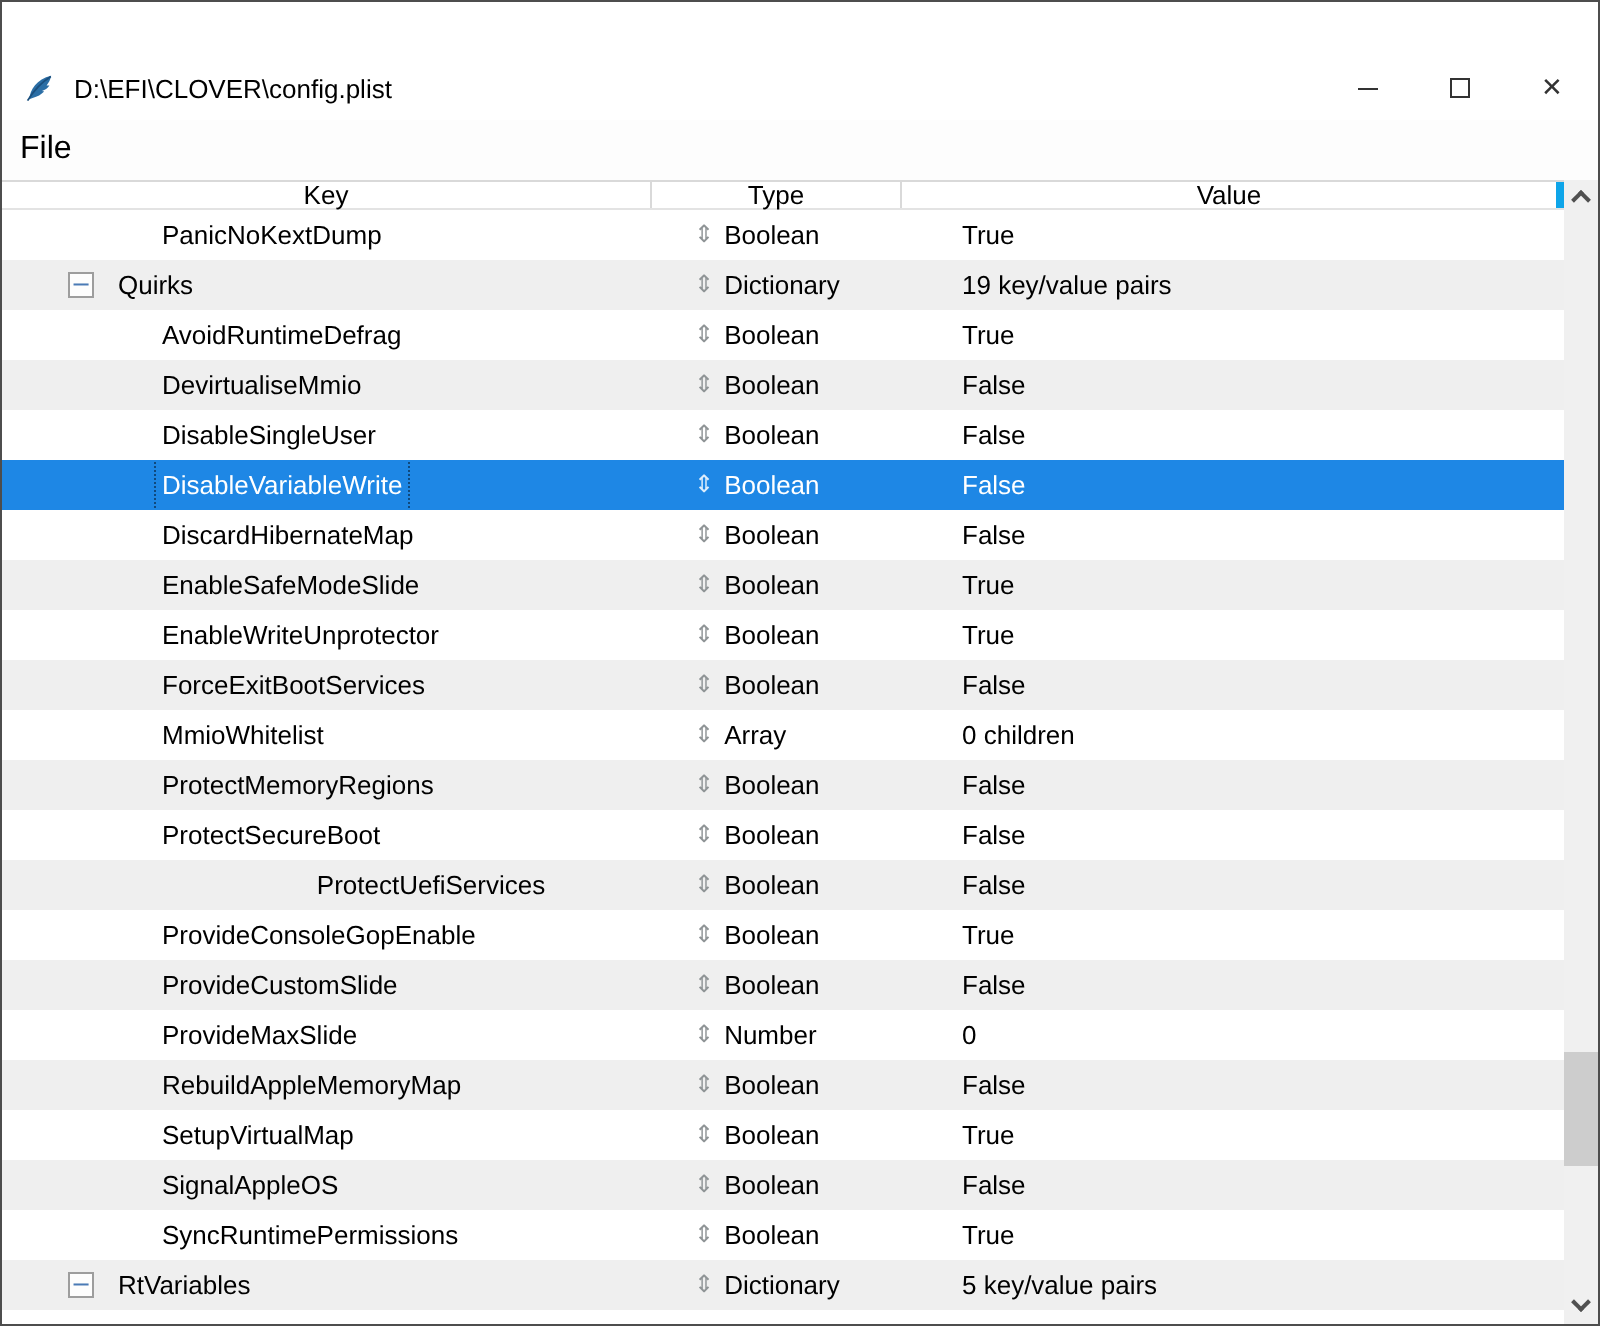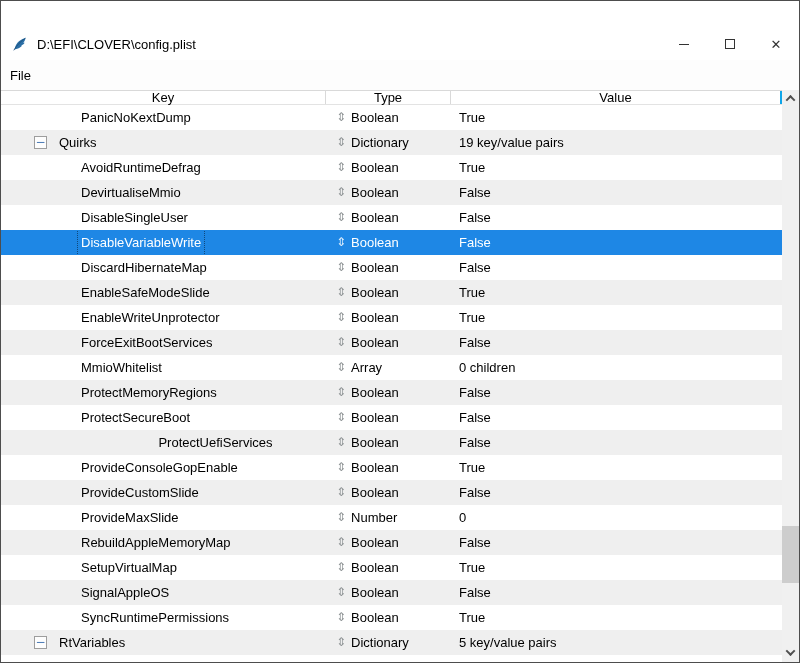--- a/index.html
+++ b/index.html
@@ -13,34 +13,34 @@
   .app-icon { width:16px; height:16px; margin-left:11px; flex:0 0 16px; }
   .title-text { margin-left:9px; font-size:13px; color:#000; white-space:nowrap; }
   .win-controls { margin-left:auto; display:flex; height:32px; }
   .ctrl { width:46px; height:32px; display:flex; align-items:center; justify-content:center; cursor:default; }
   .glyph-min { width:10px; height:1px; background:#333; }
   .glyph-max { width:10px; height:10px; border:1px solid #333; background:transparent; }
   .glyph-close { font-size:13px; color:#333; line-height:1; font-family:"DejaVu Sans",sans-serif; }
 
   
   .menubar { height: 30px; background:#fdfdfd; display:flex; align-items:center; flex: 0 0 30px; }
-  .menu-item { padding: 3px 9px; font-size:13px; color:#000; }
+  .menu-item { padding: 3px 9px; font-size:16px; color:#000; }
 
   
   .tree { position: relative; flex: 1; background:#fff; overflow:hidden; }
   .theader { display:flex; height:15px; border-top:1px solid #d9d9d9; border-bottom:1px solid #e3e3e3;
              background:#fff; width: 781px; }
   .hcell { display:flex; align-items:center; justify-content:center; font-size:13px; color:#000;
            border-right:1px solid #d9d9d9; height:100%; }
   .hcell.hkey   { width:325px; }
   .hcell.htype  { width:125px; }
-  .hcell.hvalue { flex:1; border-right:2px solid #0ea5e9;text-align:right; }
+  .hcell.hvalue { flex:1; border-right:4px solid #0ea5e9;text-align:right; }
 
   .rows { width: 781px; }
-  .row { display:flex; height:25px; line-height:25px; font-size:13px; color:#000; background:#fff; }
+  .row { display:flex; height:25px; line-height:25px; font-size:13px; color:#000; background:#fff;gap:11px; }
   .row.stripe { background:#efefef; }
   .row.selected { background:#1e87e5; color:#fff; }
   .cell { white-space:nowrap; overflow:hidden; }
   .ckey { width:325px; display:flex; align-items:center; }
   .ctype { width:125px; padding-left:10px; display:flex; align-items:center; }
   .cval { flex:1; padding-left:8px; }
 
   .expander { width:13px; height:13px; border:1px solid #9d9d9d; background:#fdfdfd; color:#4a7ab5;
               font-size:12px; line-height:10px; text-align:center; display:inline-block;
               margin-right:9px; flex:0 0 13px; font-family:"DejaVu Sans",sans-serif; }

